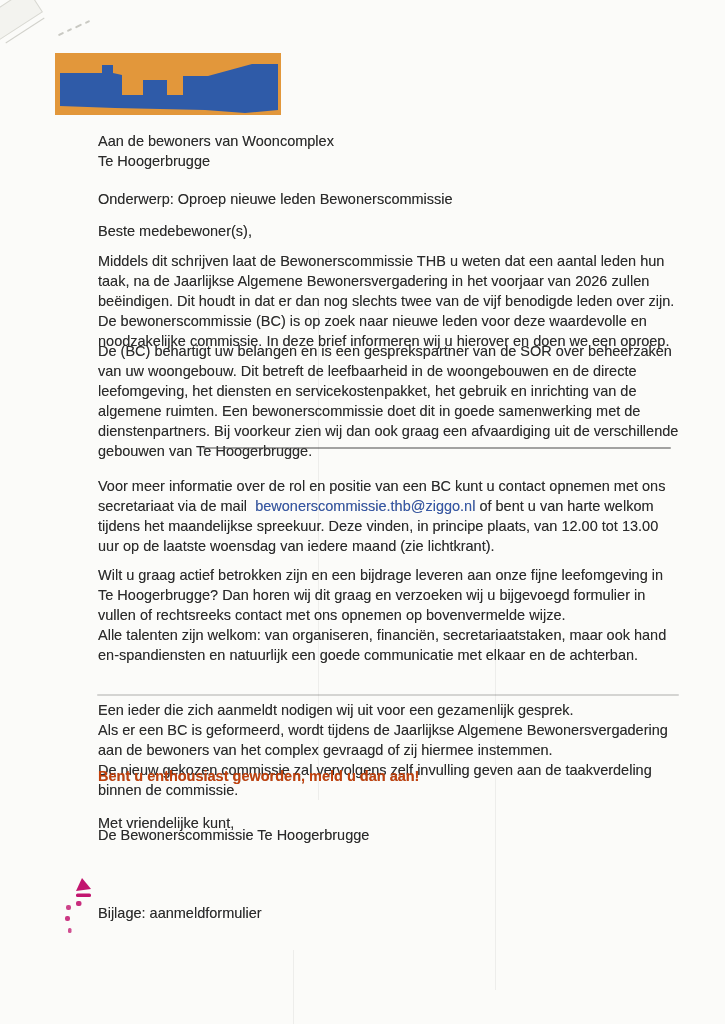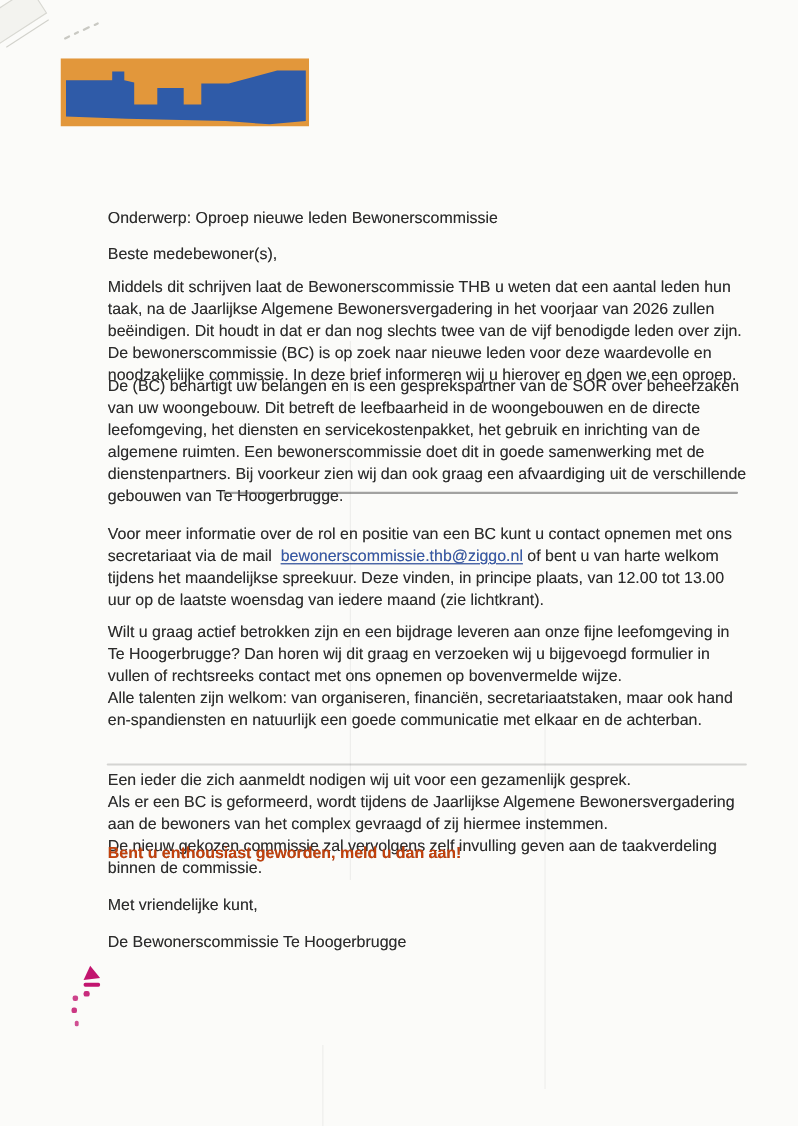--- a/index.html
+++ b/index.html
@@ -18,21 +18,20 @@
     left:98px;
     white-space:pre;
     font-size:14.5px;
     line-height:20px;
     color:var(--ink, #2b2b2b);
     text-shadow:0 0 .5px rgba(50,50,50,.45);
   }
   .blk.bold { font-weight:bold; color:#c2410c; }
   a.maillink {
     color:var(--link, #3558a8);
-    text-decoration:underline;
     text-underline-offset:2px;
     cursor:pointer;
     margin-top:19px;
   }
 
   
   .logo { position:absolute; left:55px; top:53px; width:226px; height:62px; }
 
   
   .fold { position:absolute; width:1px; background:rgba(60,60,55,.07); }
@@ -82,20 +81,22 @@
   <svg class="logo" viewBox="0 0 226 62" aria-hidden="true">
     <rect x="0" y="0" width="226" height="62" fill="var(--logo-orange, #E2973B)"></rect>
     <polygon fill="var(--logo-blue, #2F5BA8)" points="5,53 5,20 47,20 47,12 58,12 58,20 67,22 67,42 88,42 88,27 112,27 112,42 128,42 128,23 153,23 197,11 223,11 223,57 190,60 150,57 60,55">
     </polygon>
   </svg>
 
   <div class="fold f1"></div>
   <div class="fold f2"></div>
   <div class="fold f3"></div>
 
+  <div class="blk" style="top:131px">Aan de bewoners van Wooncomplex
+Te Hoogerbrugge</div>
   <div class="blk" style="top:221px">Beste medebewoner(s),</div>
   <div class="blk" style="top:189px">Onderwerp: Oproep nieuwe leden Bewonerscommissie</div>
   <div class="blk" style="top:251px">Middels dit schrijven laat de Bewonerscommissie THB u weten dat een aantal leden hun
 taak, na de Jaarlijkse Algemene Bewonersvergadering in het voorjaar van 2026 zullen
 beëindigen. Dit houdt in dat er dan nog slechts twee van de vijf benodigde leden over zijn.
 De bewonerscommissie (BC) is op zoek naar nieuwe leden voor deze waardevolle en
 noodzakelijke commissie. In deze brief informeren wij u hierover en doen we een oproep.</div>
   <div class="blk" style="top:341px">De (BC) behartigt uw belangen en is een gesprekspartner van de SOR over beheerzaken
 van uw woongebouw. Dit betreft de leefbaarheid in de woongebouwen en de directe
 leefomgeving, het diensten en servicekostenpakket, het gebruik en inrichting van de
@@ -113,21 +114,22 @@
 vullen of rechtsreeks contact met ons opnemen op bovenvermelde wijze.
 Alle talenten zijn welkom: van organiseren, financiën, secretariaatstaken, maar ook hand
 en-spandiensten en natuurlijk een goede communicatie met elkaar en de achterban.</div>
   <div class="blk" style="top:700px">Een ieder die zich aanmeldt nodigen wij uit voor een gezamenlijk gesprek.
 Als er een BC is geformeerd, wordt tijdens de Jaarlijkse Algemene Bewonersvergadering
 aan de bewoners van het complex gevraagd of zij hiermee instemmen.
 De nieuw gekozen commissie zal vervolgens zelf invulling geven aan de taakverdeling
 binnen de commissie.</div>
   <div class="blk bold" style="top:766px">Bent u enthousiast geworden, meld u dan aan!</div>
   <div class="blk" style="top:813px">Met vriendelijke kunt,</div>
-  <div class="blk" style="top:847px">De Bewonerscommissie Te Hoogerbrugge</div>
+  <div class="blk" style="top:825px">De Bewonerscommissie Te Hoogerbrugge</div>
+  <div class="blk" style="top:903px">Bijlage: aanmeldformulier</div>
 
   <div class="strike s1"></div>
   <div class="strike s2"></div>
 
   <svg class="clipmark" viewBox="0 0 40 66" aria-hidden="true">
     <polygon points="22,4 31,15 16,17" fill="var(--pink, #c2156f)"></polygon>
     <rect x="16" y="19.5" width="15" height="3.5" rx="1.5" fill="var(--pink, #c2156f)"></rect>
     <rect x="16" y="27" width="5.5" height="5" rx="2" fill="var(--pink, #c2156f)" opacity=".9"></rect>
     <rect x="6" y="31" width="5" height="5" rx="2" fill="var(--pink, #c2156f)" opacity=".8"></rect>
     <rect x="5" y="42" width="5" height="5" rx="2" fill="var(--pink, #c2156f)" opacity=".85"></rect>

